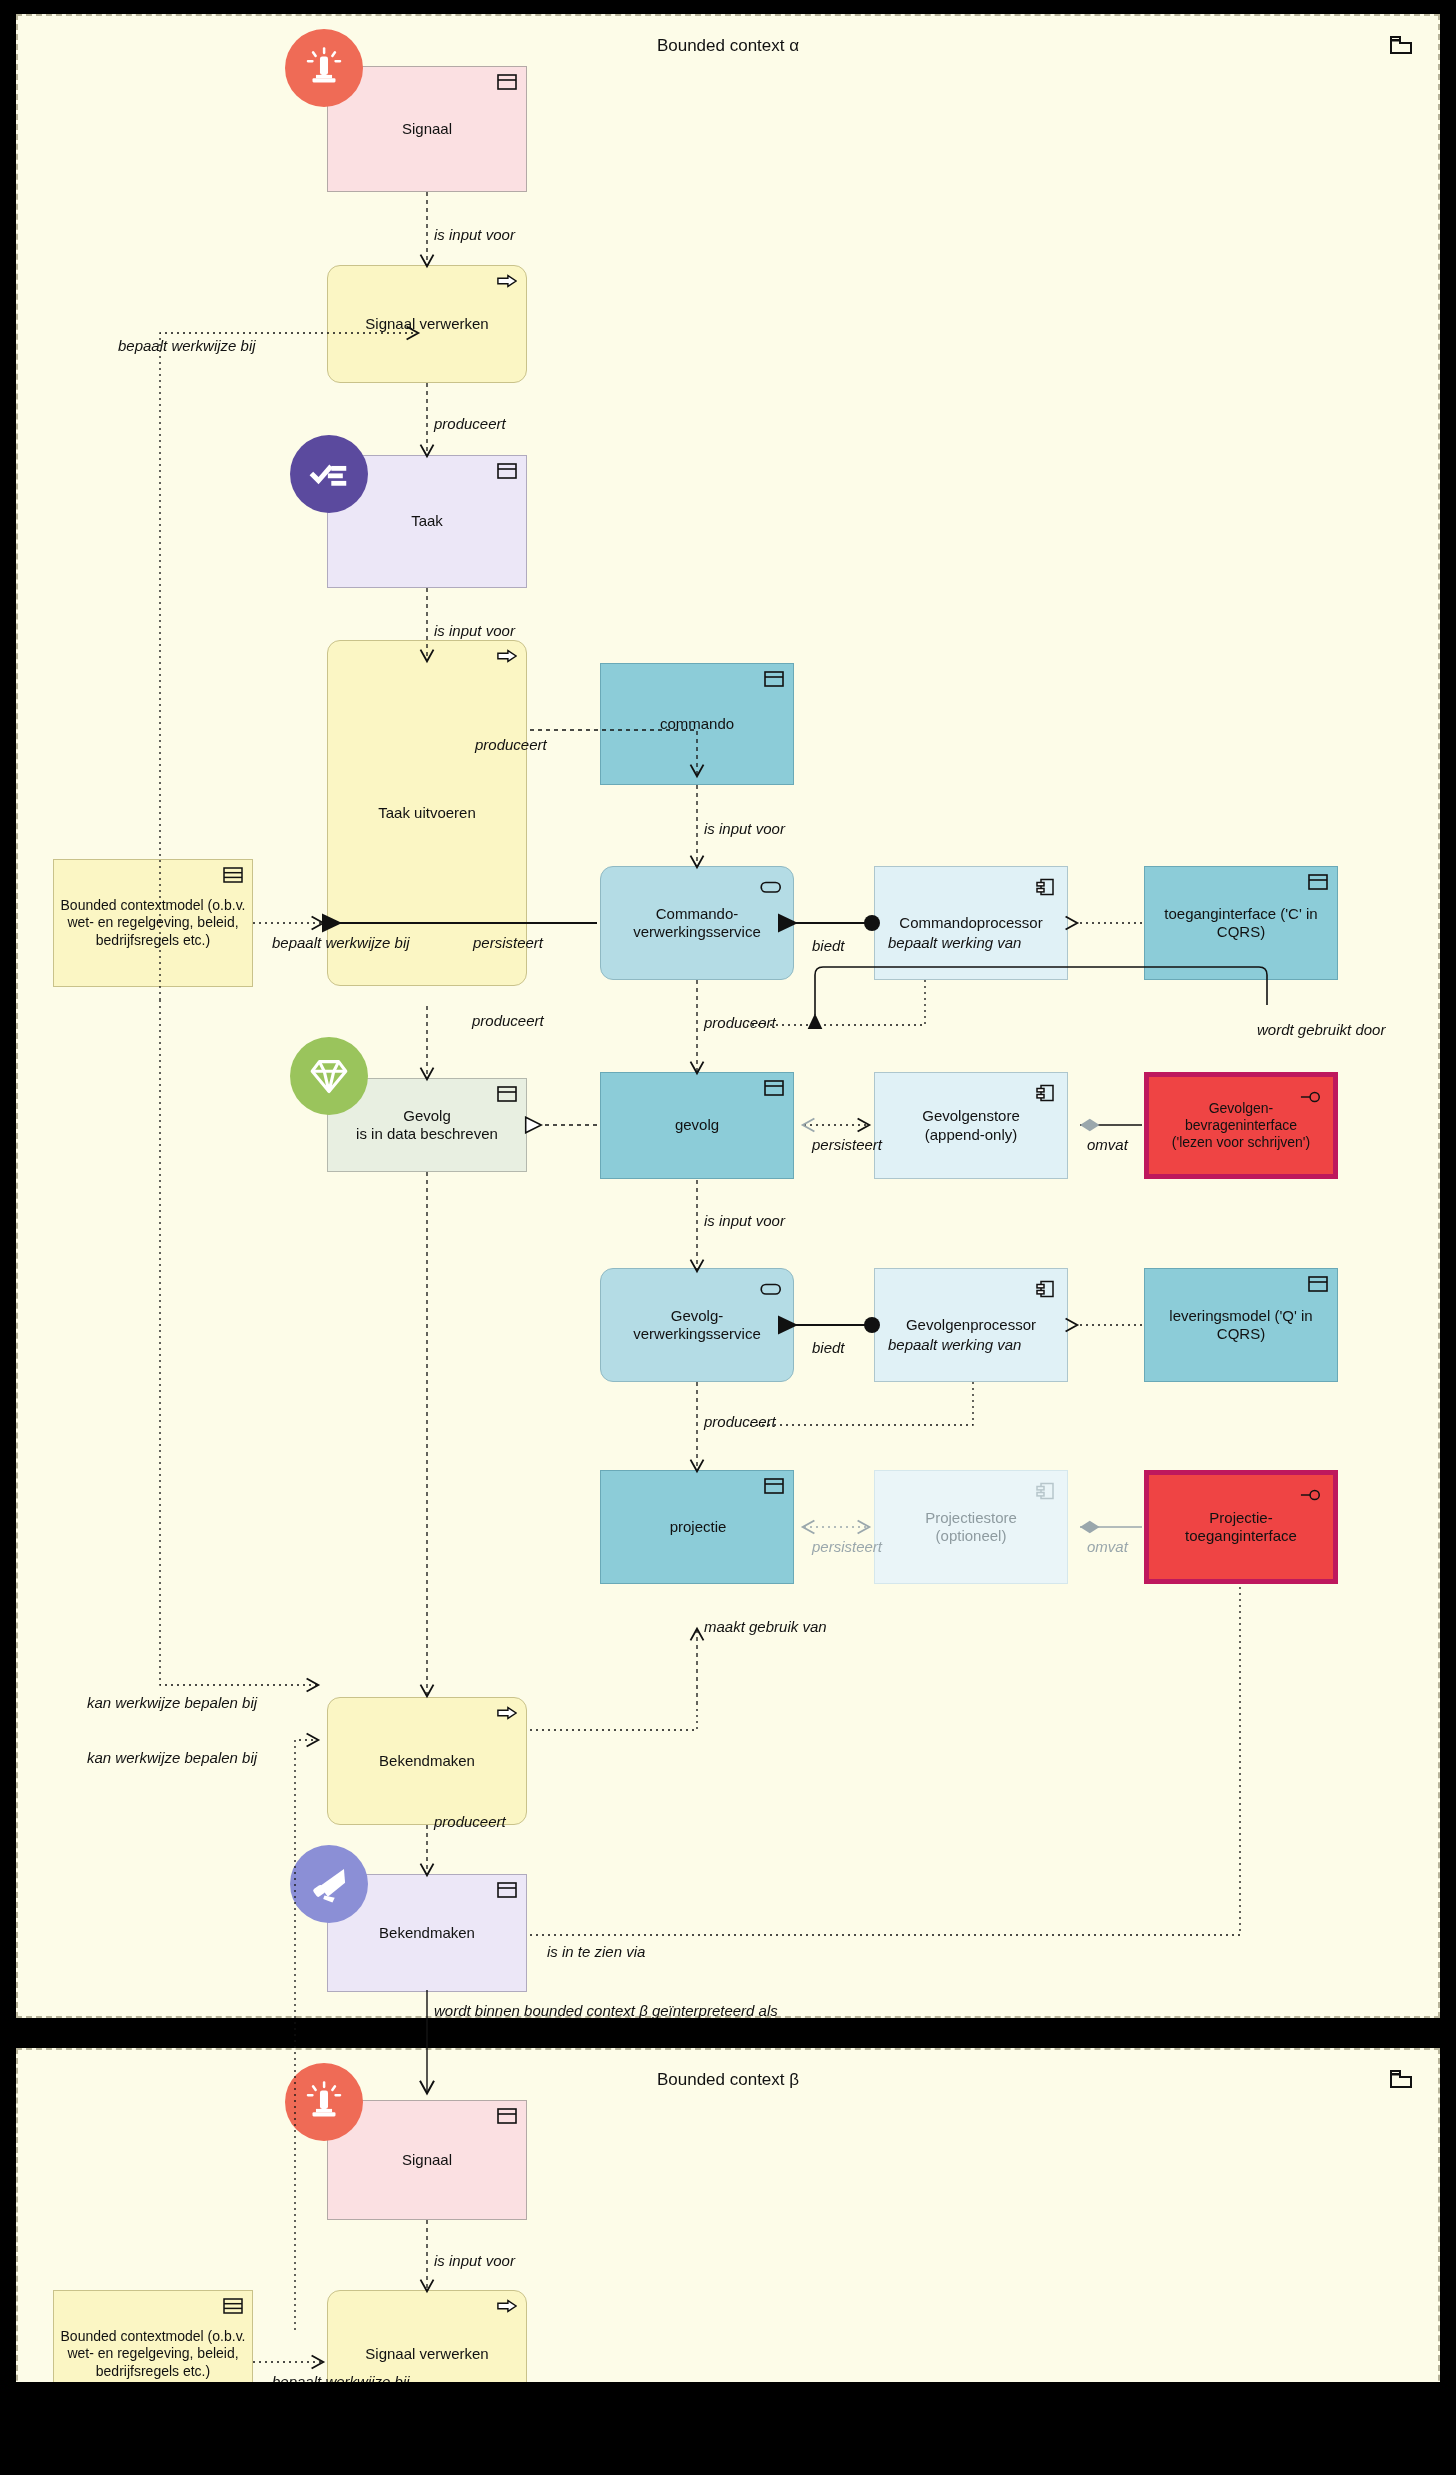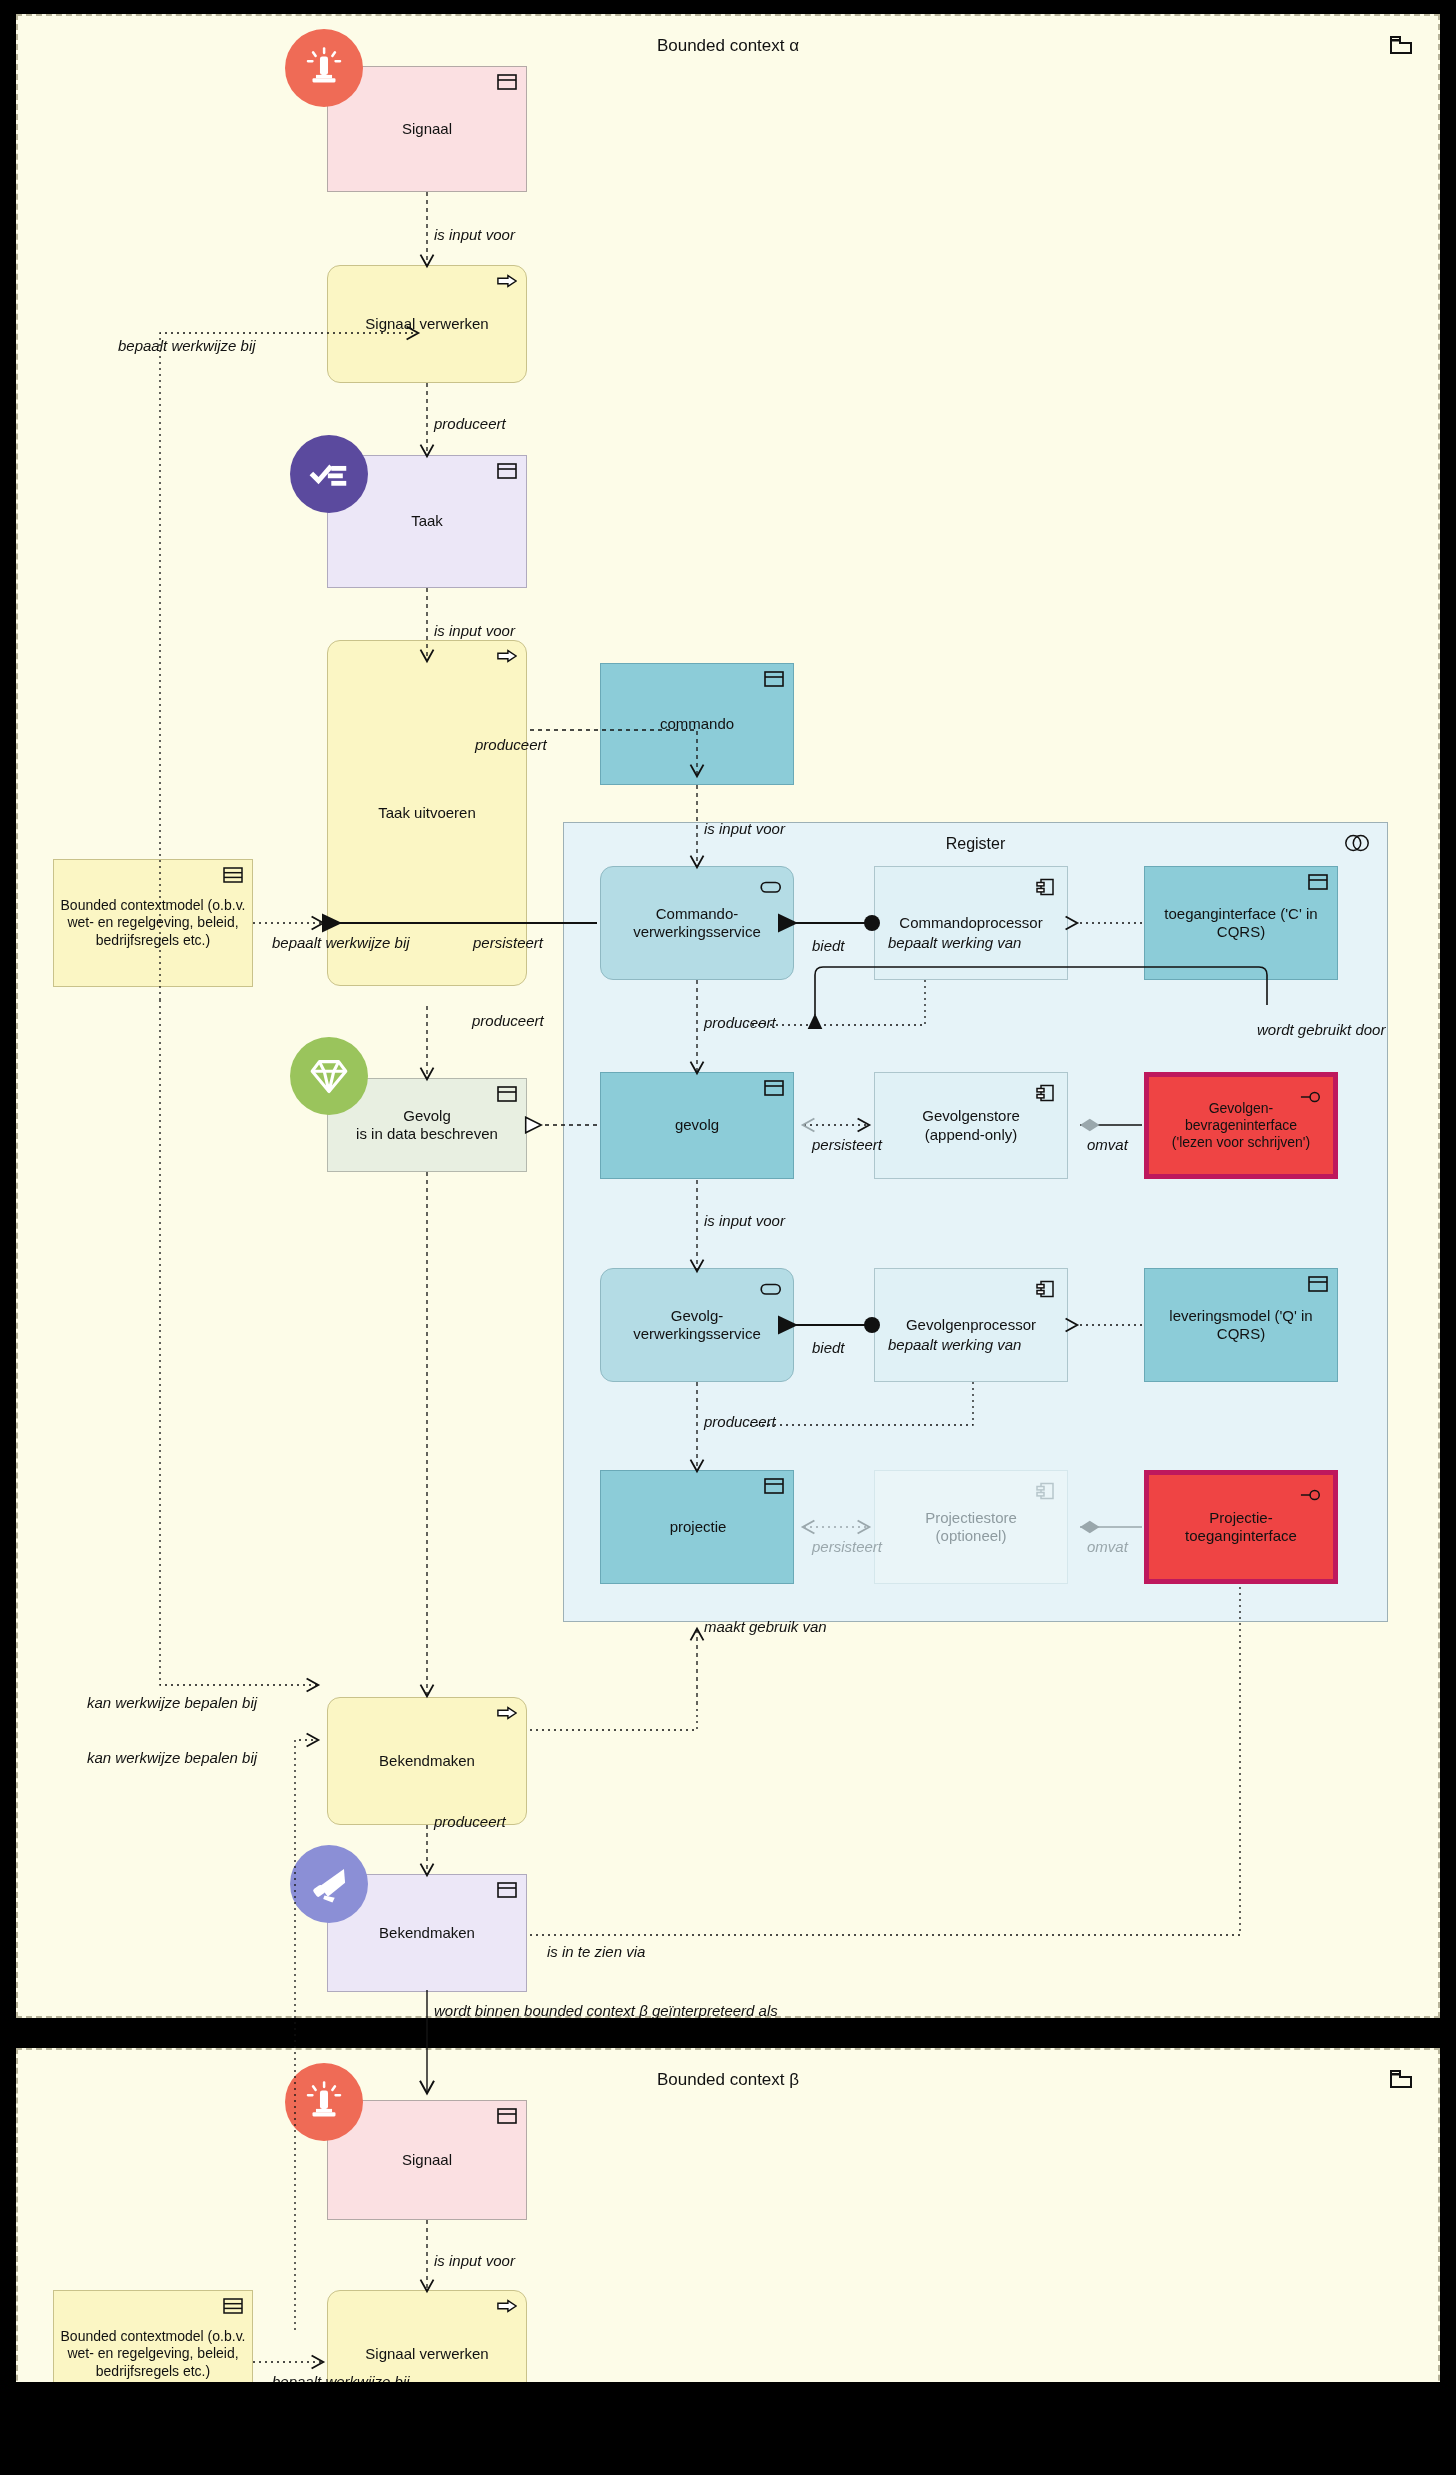--- a/index.html
+++ b/index.html
@@ -63,27 +63,20 @@
   </div>
 
   <div class="ctx" style="left:16px;top:2048px;width:1424px;height:412px;">
     <div class="ctx-title">Bounded context β</div>
     <svg class="folder-icon" viewBox="0 0 22 18">
       <path d="M1 4 L1 17 L21 17 L21 7 L10 7 L10 4 Z" fill="none" stroke="#111" stroke-width="2"></path>
       <rect x="1" y="1" width="9" height="3.5" fill="none" stroke="#111" stroke-width="2"></rect>
     </svg>
   </div>
 
-  <div class="register" style="left:563px;top:822px;width:825px;height:800px;">
-    <div class="register-title">Register</div>
-    <svg class="collab-icon" viewBox="0 0 30 20">
-      <circle cx="11" cy="10" r="8" fill="none" stroke="#111" stroke-width="1.6"></circle>
-      <circle cx="19" cy="10" r="8" fill="none" stroke="#111" stroke-width="1.6"></circle>
-    </svg>
-  </div>
 
   <svg id="edges">
     <defs>
       <marker id="openArrow" markerWidth="12" markerHeight="12" refX="9" refY="6" orient="auto">
         <path d="M1,1 L10,6 L1,11" fill="none" stroke="#111" stroke-width="1.4"></path>
       </marker>
       <marker id="openArrowL" markerWidth="12" markerHeight="12" refX="3" refY="6" orient="auto">
         <path d="M11,1 L2,6 L11,11" fill="none" stroke="#111" stroke-width="1.4"></path>
       </marker>
       <marker id="openArrowG" markerWidth="12" markerHeight="12" refX="9" refY="6" orient="auto">

